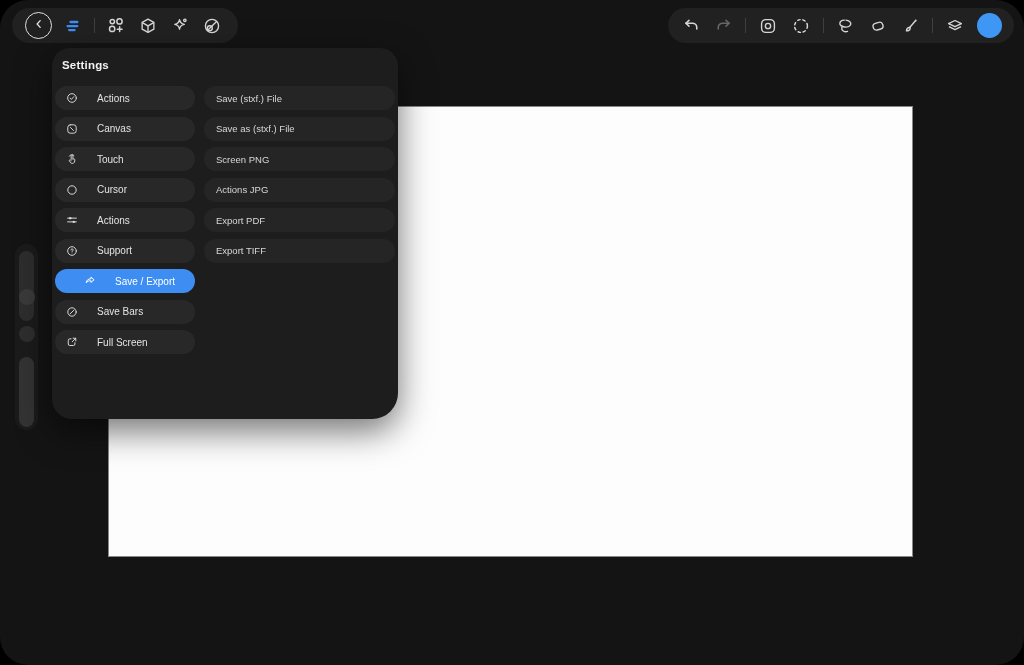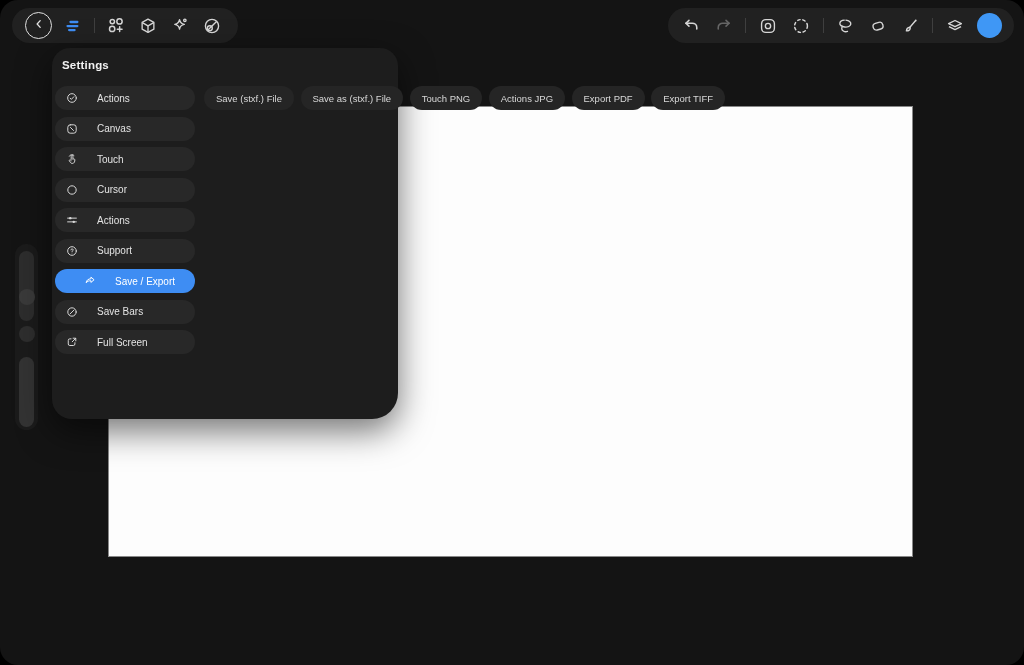--- a/index.html
+++ b/index.html
@@ -1,17 +1,17 @@
 <!DOCTYPE html>
 <html><head>
 <meta charset="utf-8">
 <style>
   html,body{margin:0;padding:0;background:#000;width:1024px;height:665px;overflow:hidden;
     font-family:"Liberation Sans", sans-serif;-webkit-font-smoothing:antialiased;}
-  .app{position:relative;width:1024px;height:665px;background:#141414;border-radius:18px;overflow:hidden;}
+  .app{position:relative;width:1024px;height:665px;background:#141414;border-radius:28px;overflow:hidden;}
 
   
   .canvas{position:absolute;left:108px;top:106px;width:805px;height:451px;background:#fdfdfd;
     border:1px solid #888;box-sizing:border-box;}
 
   
   .pill{position:absolute;top:8px;height:35px;background:#212121;border-radius:18px;
     display:flex;align-items:center;}
   .pill-left{left:12px;width:226px;padding:0 13px;gap:10px;box-sizing:border-box;}
   .pill-right{left:668px;width:346px;padding:0 12px;gap:9.5px;box-sizing:border-box;justify-content:space-between;}
@@ -32,21 +32,21 @@
   .strack.t2{top:113px;background:#333;}
   .sknob{position:absolute;left:3.5px;width:16px;height:16px;border-radius:50%;}
   .sknob.k1{top:45px;background:#3a3a3a;}
   .sknob.k2{top:82px;background:#2e2e2e;}
 
   
   .panel{position:absolute;left:52px;top:48px;width:346px;height:371px;background:#1d1d1d;
     border-radius:18px 18px 26px 20px;box-shadow:0 12px 34px rgba(0,0,0,.55);}
   .panel-title{position:absolute;left:10px;top:11px;font-size:11.5px;font-weight:bold;color:#f2f2f2;letter-spacing:.2px;}
   .menu-col{position:absolute;left:3px;top:38px;display:flex;flex-direction:column;gap:6.5px;width:140px;}
-  .sub-col{position:absolute;left:152px;top:38px;display:flex;flex-direction:row;gap:6.5px;width:191px;}
+  .sub-col{position:absolute;left:152px;top:38px;display:flex;flex-direction:column;gap:6.5px;width:191px;}
   .mitem{height:24px;background:#282828;border-radius:13px;display:flex;align-items:center;
     padding:0 10px;gap:18px;color:#e3e3e3;cursor:default;box-sizing:border-box;}
   .mitem .mi{width:14px;height:14px;display:flex;align-items:center;justify-content:center;color:#d9d9d9;flex:0 0 auto;}
   .mitem .mi svg{width:14px;height:14px;display:block;}
   .mitem .mlabel{font-size:10px;font-weight:500;white-space:nowrap;}
   .mitem.selected{background:#3e8df3;color:#fff;padding-left:28px;}
   .mitem.selected .mi{color:#fff;}
   .sitem{height:24px;background:#252525;border-radius:12px;display:flex;align-items:center;
     padding:0 12px;color:#d8d8d8;box-sizing:border-box;}
   .sitem .slabel{font-size:9.5px;white-space:nowrap;}
@@ -294,21 +294,21 @@
     </div>
 
     <div class="sub-col">
       <div class="sitem">
         <span class="slabel">Save (stxf.) File</span>
       </div>
       <div class="sitem">
         <span class="slabel">Save as (stxf.) File</span>
       </div>
       <div class="sitem">
-        <span class="slabel">Touch PNG</span>
+        <span class="slabel">Screen PNG</span>
       </div>
       <div class="sitem">
         <span class="slabel">Actions JPG</span>
       </div>
       <div class="sitem">
         <span class="slabel">Export PDF</span>
       </div>
       <div class="sitem">
         <span class="slabel">Export TIFF</span>
       </div>

